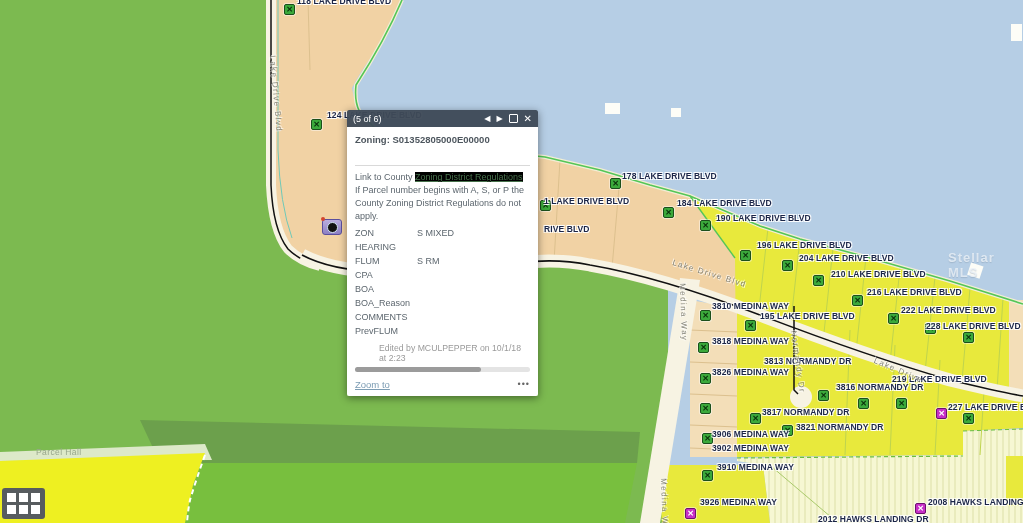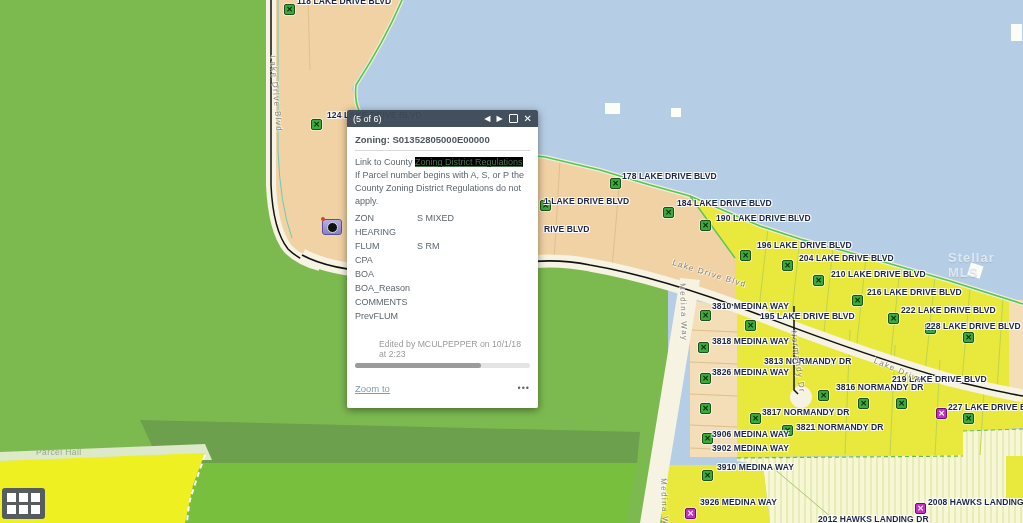--- a/index.html
+++ b/index.html
@@ -31,32 +31,32 @@
   
   #popup{position:absolute;left:347px;top:110px;width:191px;z-index:10;
     box-shadow:0 2px 8px rgba(0,0,0,.45);font-size:9px;color:#5c666e;}
   #popup-header{height:17px;background:rgba(62,74,87,.96);color:#fff;display:flex;align-items:center;
     padding:0 6px;border-radius:2px 2px 0 0;}
   #popup-pager{font-size:9px;flex:1;}
   .hbtn{color:#fff;font-size:8px;margin-left:6px;cursor:pointer;line-height:10px;}
   .hbtn.max{width:7px;height:7px;border:1px solid #fff;border-radius:1px;}
   .hbtn.close{font-size:10px;}
   #popup-body{background:#fff;padding:7px 8px 0 8px;}
-  #popup-title{font-size:9.5px;font-weight:bold;color:#4d565e;padding-bottom:5px;
+  #popup-title{font-size:9.5px;font-weight:bold;color:#4d565e;padding-bottom:20px;
     border-bottom:1px solid #d9d9d9;}
   #popup-note{margin-top:5px;line-height:13px;}
   #zoning-link{background:#000000;color:#47724c;text-decoration:underline;cursor:pointer;}
   #attr-table{margin-top:3px;}
   .arow{display:flex;height:14px;line-height:14px;justify-content:center;}
   .alabel{width:62px;}
   .avalue{flex:1;}
-  #edited-line{margin-top:16px;color:#9a9a9a;font-size:8.7px;padding-left:24px;}
+  #edited-line{margin-top:5px;color:#9a9a9a;font-size:8.7px;padding-left:24px;}
   #popup-scroll{margin-top:4px;height:5px;background:#e4e4e4;border-radius:3px;position:relative;cursor:pointer;}
   #popup-scroll .thumb{position:absolute;left:0;top:0;height:5px;width:72%;background:#9b9b9b;border-radius:3px;}
-  #popup-footer{background:#fff;height:16px;display:flex;align-items:center;padding:12px 8px;border-radius:0 0 2px 2px;}
+  #popup-footer{background:#fff;height:16px;display:flex;align-items:center;padding:4px 8px;border-radius:0 0 2px 2px;}
   #zoom-to{color:#7c9cb3;text-decoration:underline;font-size:9.5px;cursor:pointer;flex:1;}
   #more-btn{color:#666;font-size:9px;letter-spacing:1px;cursor:pointer;}
   
   #gridbtn{position:absolute;left:2px;top:488px;width:43px;height:31px;background:#575c5f;
     border-radius:3px;z-index:10;cursor:pointer;display:flex;flex-wrap:wrap;gap:3px;
     padding:5px;box-sizing:border-box;align-content:flex-start;}
   #gridbtn i{width:9px;height:9px;background:#fff;display:block;}
 </style>
 </head>
 <body>

